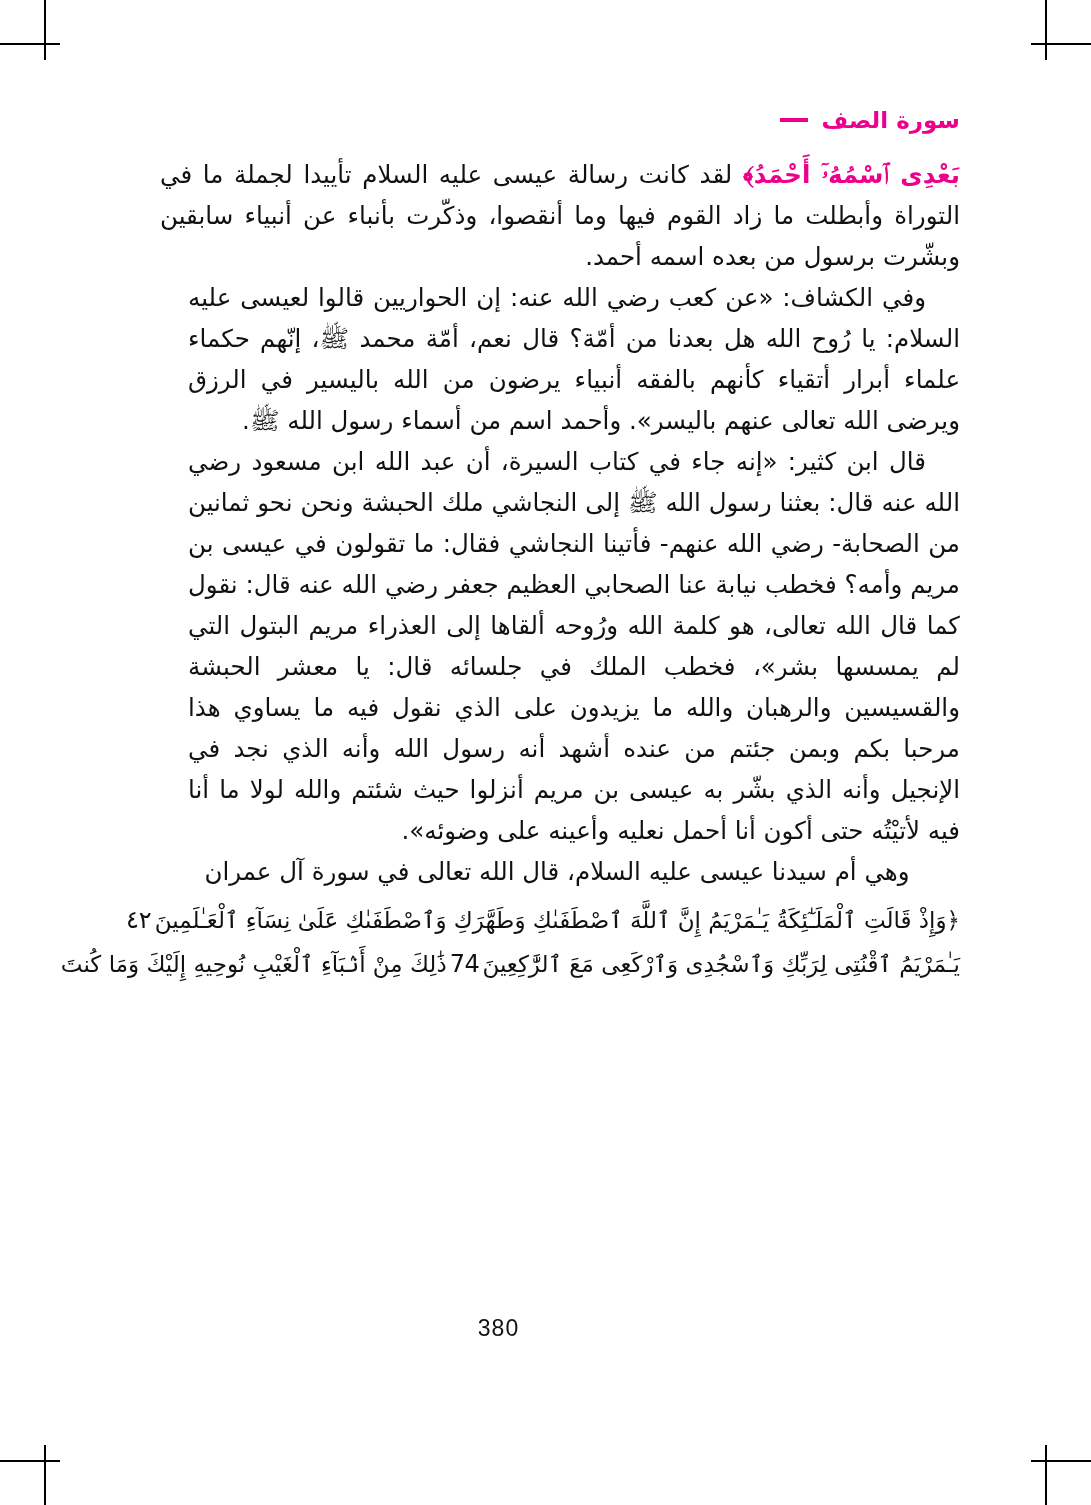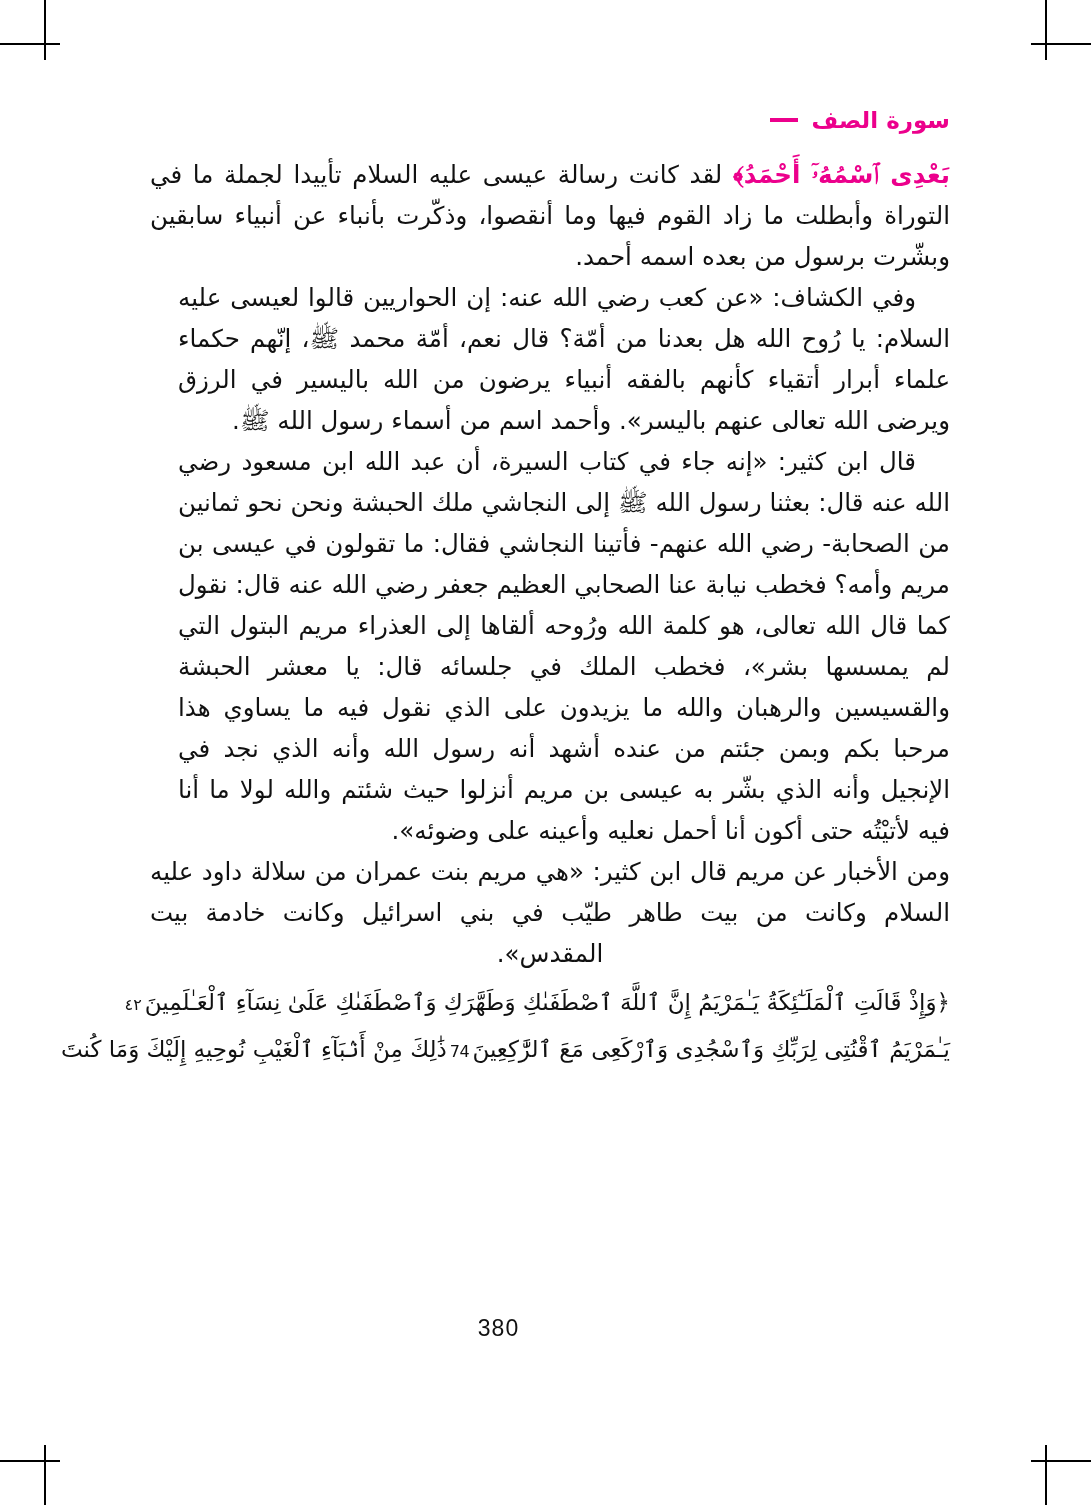--- a/index.html
+++ b/index.html
@@ -34,21 +34,21 @@
   .crop-tr-h { top: 43px; right: 0; }
   .crop-bl-v { bottom: 0;    left: 44px; }
   .crop-bl-h { bottom: 43px; left: 0; }
   .crop-br-v { bottom: 0;    right: 44px; }
   .crop-br-h { bottom: 43px; right: 0; }
 
   
   .content {
     position: absolute;
     top: 100px;
-    left: 150px;
+    left: 160px;
     width: 800px;
   }
 
   
   .header {
     display: flex;
     flex-direction: row;
     align-items: center;
     justify-content: flex-start;
     gap: 14px;
@@ -98,21 +98,21 @@
     text-align: center;
     letter-spacing: -0.4px;
     direction: rtl;
   }
   .verse-line {
     white-space: nowrap;
     display: block;
   }
   .ayah-mark {
     display: inline-block;
-    font-size: 16px;
+    font-size: 24px;
     padding: 0 3px;
   }
 
   
   .folio {
     position: absolute;
     top: 1315px;
     left: 0;
     width: 997px;
     text-align: center;
@@ -143,22 +143,22 @@
       <span class="header-rule"></span>
     </div>
 
     <p class="body"><span class="quran-inline">بَعْدِى ٱسْمُهُۥٓ أَحْمَدُ﴾</span><span> لقد كانت رسالة عيسى عليه السلام تأييدا لجملة ما في التوراة وأبطلت ما زاد القوم فيها وما أنقصوا، وذكّرت بأنباء عن أنبياء سابقين وبشّرت برسول من بعده اسمه أحمد.</span></p>
 
     <p class="body indent"><span>وفي الكشاف: «عن كعب رضي الله عنه: إن الحواريين قالوا لعيسى عليه السلام: يا رُوح الله هل بعدنا من أمّة؟ قال نعم، أمّة محمد ﷺ، إنّهم حكماء علماء أبرار أتقياء كأنهم بالفقه أنبياء يرضون من الله باليسير في الرزق ويرضى الله تعالى عنهم باليسر». وأحمد اسم من أسماء رسول الله ﷺ.</span></p>
 
 
     <p class="body indent"><span>قال ابن كثير: «إنه جاء في كتاب السيرة، أن عبد الله ابن مسعود رضي الله عنه قال: بعثنا رسول الله ﷺ إلى النجاشي ملك الحبشة ونحن نحو ثمانين من الصحابة- رضي الله عنهم- فأتينا النجاشي فقال: ما تقولون في عيسى بن مريم وأمه؟ فخطب نيابة عنا الصحابي العظيم جعفر رضي الله عنه قال: نقول كما قال الله تعالى، هو كلمة الله ورُوحه ألقاها إلى العذراء مريم البتول التي لم يمسسها بشر»، فخطب الملك في جلسائه قال: يا معشر الحبشة والقسيسين والرهبان والله ما يزيدون على الذي نقول فيه ما يساوي هذا مرحبا بكم وبمن جئتم من عنده أشهد أنه رسول الله وأنه الذي نجد في الإنجيل وأنه الذي بشّر به عيسى بن مريم أنزلوا حيث شئتم والله لولا ما أنا فيه لأتيْتُه حتى أكون أنا أحمل نعليه وأعينه على وضوئه».</span></p>
 
-    <p class="body last-center"><span>ومن الأخبار عن مريم قال ابن كثير: «هي مريم بنت عمران من سلالة داود عليه السلام وكانت من بيت طاهر طيّب في بني اسرائيل وكانت خادمة بيت المقدس».</span></p>
 
+    <p class="body indent last-center"><span>وهي أم سيدنا عيسى عليه السلام، قال الله تعالى في سورة آل عمران</span></p>
 
     <div class="verse-block">
       <span class="verse-line"><span>﴿وَإِذْ قَالَتِ ٱلْمَلَـٰٓئِكَةُ يَـٰمَرْيَمُ إِنَّ ٱللَّهَ ٱصْطَفَىٰكِ وَطَهَّرَكِ وَٱصْطَفَىٰكِ عَلَىٰ نِسَآءِ ٱلْعَـٰلَمِينَ</span><span class="ayah-mark">٤٢</span></span>
       <span class="verse-line"><span>يَـٰمَرْيَمُ ٱقْنُتِى لِرَبِّكِ وَٱسْجُدِى وَٱرْكَعِى مَعَ ٱلرَّٰكِعِينَ</span><span class="ayah-mark">74</span><span>ذَٰلِكَ مِنْ أَنۢبَآءِ ٱلْغَيْبِ نُوحِيهِ إِلَيْكَ وَمَا كُنتَ</span></span>
     </div>
 
   </div>
 
   <div class="folio">380</div>
 

